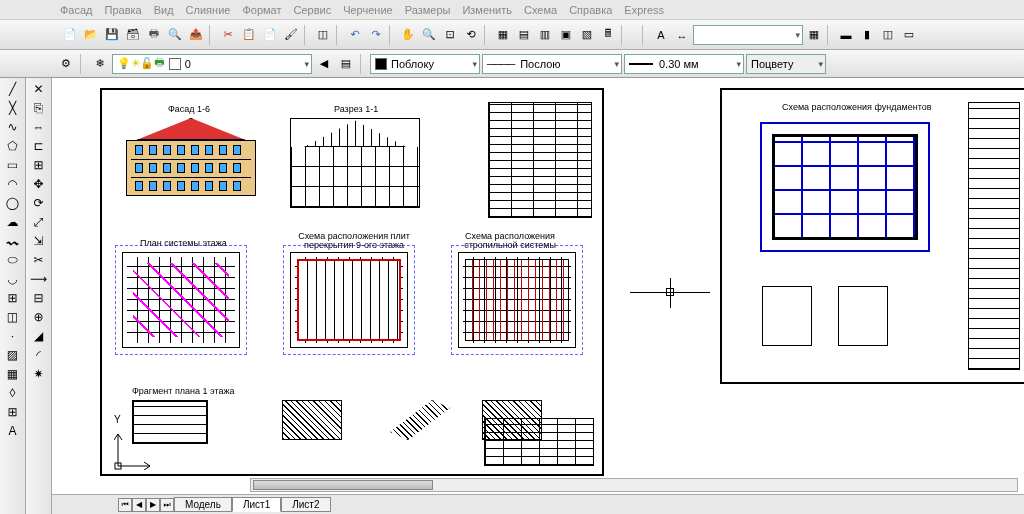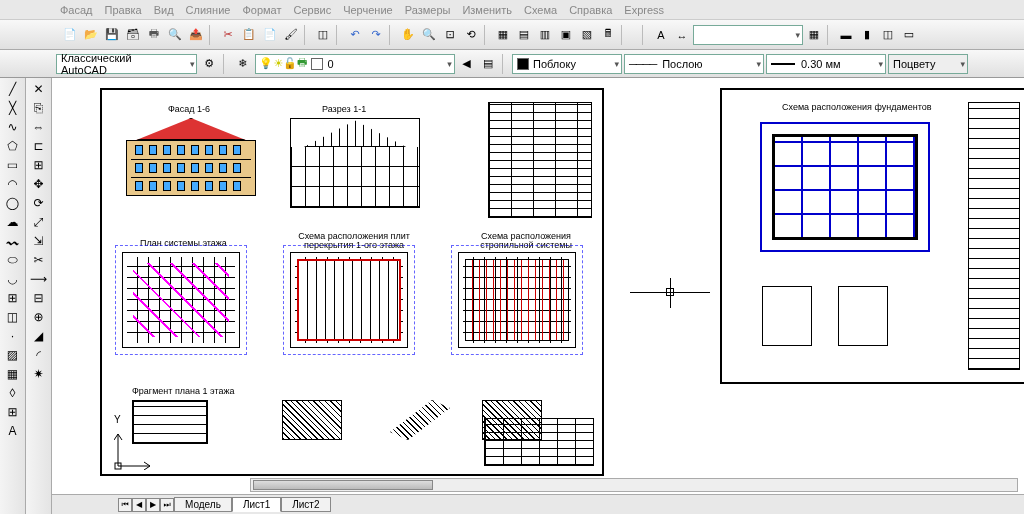--- a/index.html
+++ b/index.html
@@ -144,23 +144,20 @@
   <div class="combo" style="min-width:110px"></div>
   <div class="tbtn">▦</div>
   <div class="sep"></div>
   <div class="tbtn">▬</div>
   <div class="tbtn">▮</div>
   <div class="tbtn">◫</div>
   <div class="tbtn">▭</div>
 </div>
 
 <div class="toolbar2">
-  <div class="combo" style="min-width:140px">
-      <span>Классический AutoCAD</span>
-    </div>
   <div class="tbtn">⚙</div>
   <div class="sep"></div>
   <div class="tbtn">❄</div>
   <div class="combo" style="min-width:200px">
     <span style="color:#cc0">💡</span>
       <span style="color:#cc0">☀</span>
       <span style="color:#06c">🔓</span>
       <span style="color:#393">🖶</span>
     <span class="swatch" style="background:#fff;margin-left:4px"></span>
     <span>0</span>
@@ -253,44 +250,44 @@
               <div class="win" style="left:22px;top:40px"></div>
               <div class="win" style="left:36px;top:40px"></div>
               <div class="win" style="left:50px;top:40px"></div>
               <div class="win" style="left:64px;top:40px"></div>
               <div class="win" style="left:78px;top:40px"></div>
               <div class="win" style="left:92px;top:40px"></div>
               <div class="win" style="left:106px;top:40px"></div>
           </div>
         </div>
 
-        <div class="dwg-title" style="left:220px;top:14px">Разрез 1-1</div>
+        <div class="dwg-title" style="left:232px;top:14px">Разрез 1-1</div>
         <div class="section">
           <div class="tri"></div>
             <div class="floors"></div>
         </div>
 
         <div class="spec-table"></div>
 
         <div class="dwg-title" style="left:38px;top:148px">План системы этажа</div>
         <div class="fplan p1">
             <div class="dims"></div>
             <div class="grid"></div>
             <div class="mag"></div>
           </div>
 
         <div class="dwg-title" style="left:192px;top:142px;width:120px;white-space:normal;line-height:1">Схема расположения плит
-перекрытия 1-ого этажа</div>
+перекрытия 9-ого этажа</div>
         <div class="fplan p2">
             <div class="dims"></div>
             <div class="grid"></div>
             <div class="slabs"></div>
           </div>
 
-        <div class="dwg-title" style="left:364px;top:142px;width:120px;white-space:normal;line-height:1">Схема расположения
+        <div class="dwg-title" style="left:348px;top:142px;width:120px;white-space:normal;line-height:1">Схема расположения
 стропильной системы</div>
         <div class="fplan p3">
             <div class="dims"></div>
             <div class="grid"></div>
             <div class="raft"></div>
           </div>
 
         <div class="dwg-title" style="left:30px;top:296px">Фрагмент плана 1 этажа</div>
         <div class="frag">
             <div class="box"></div>

